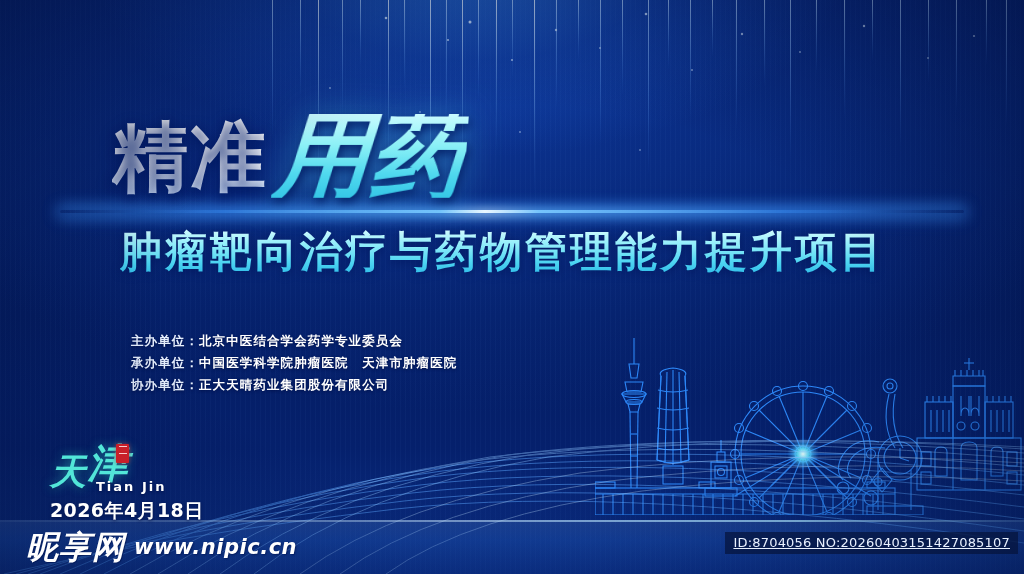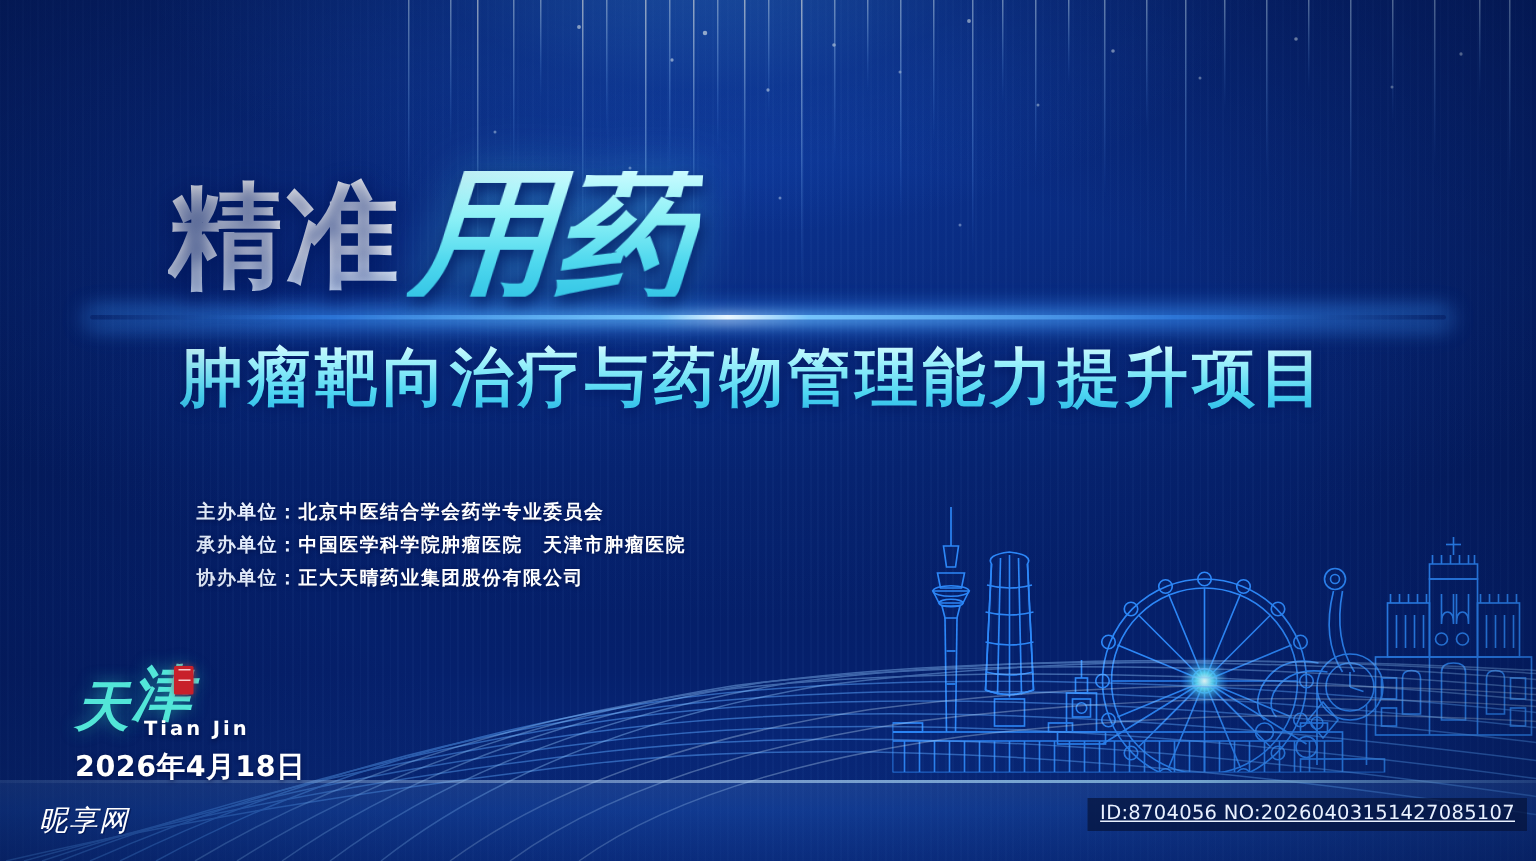--- a/index.html
+++ b/index.html
@@ -162,21 +162,21 @@
     content:"";position:absolute;left:0;top:0;width:1024px;height:2px;
     background:linear-gradient(90deg, rgba(180,215,255,.1) 0%, rgba(200,230,255,.55) 45%, rgba(160,220,255,.85) 78%, rgba(140,200,255,.2) 100%);
   }
 
   
   .wm{
     position:absolute;left:26px;top:534px;display:flex;align-items:center;gap:9px;
   }
   .wm-cn{
     font-family:"DejaVu Sans","Liberation Sans",sans-serif;
-    font-weight:normal;font-size:19px;line-height:26px;letter-spacing:1px;
+    font-weight:bold;font-size:32px;line-height:26px;letter-spacing:1px;
     color:#ffffff;font-style:italic;
     text-shadow:1px 1px 0 rgba(0,20,80,.6);
   }
   .wm-url{
     font-family:"DejaVu Sans","Liberation Sans",sans-serif;
     font-style:italic;font-weight:bold;font-size:21px;letter-spacing:.5px;
     color:#ffffff;
     text-shadow:1px 1px 2px rgba(0,20,80,.7);
   }
   .idstrip{
@@ -513,17 +513,18 @@
     </div>
     <div class="seal">
         <i></i>
       </div>
     <div class="city-en">Tian  Jin</div>
     <div class="city-date">2026年4月18日</div>
   </div>
 
   <div class="wm">
     <span class="wm-cn">昵享网</span>
+    <span class="wm-url">www.nipic.cn</span>
   </div>
 
   <div class="idstrip">ID:8704056 NO:20260403151427085107</div>
 
 </div>
 
 </body></html>

